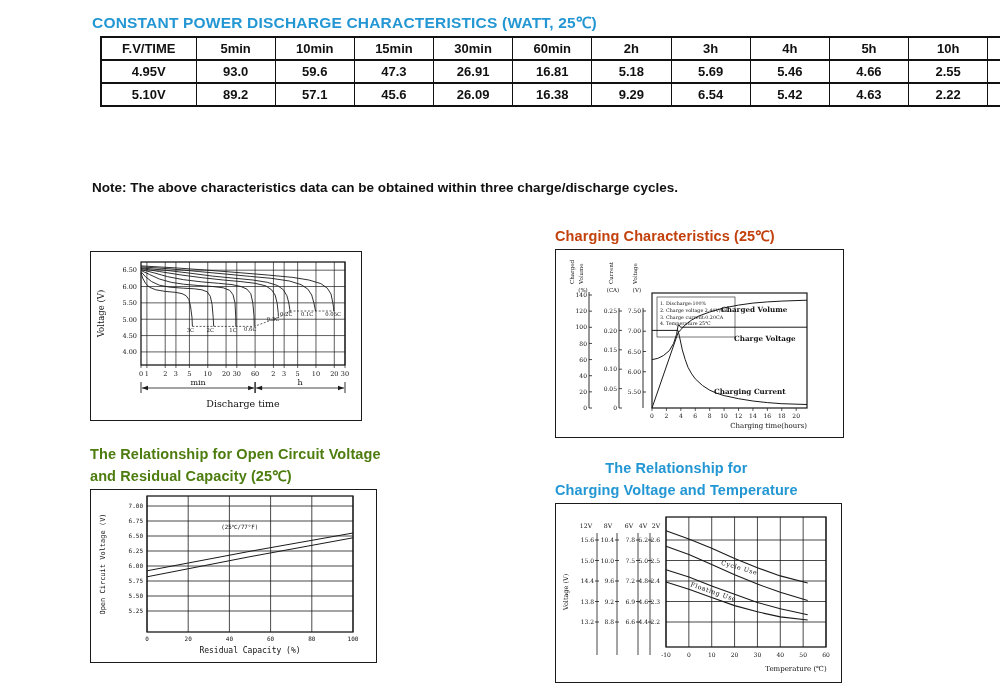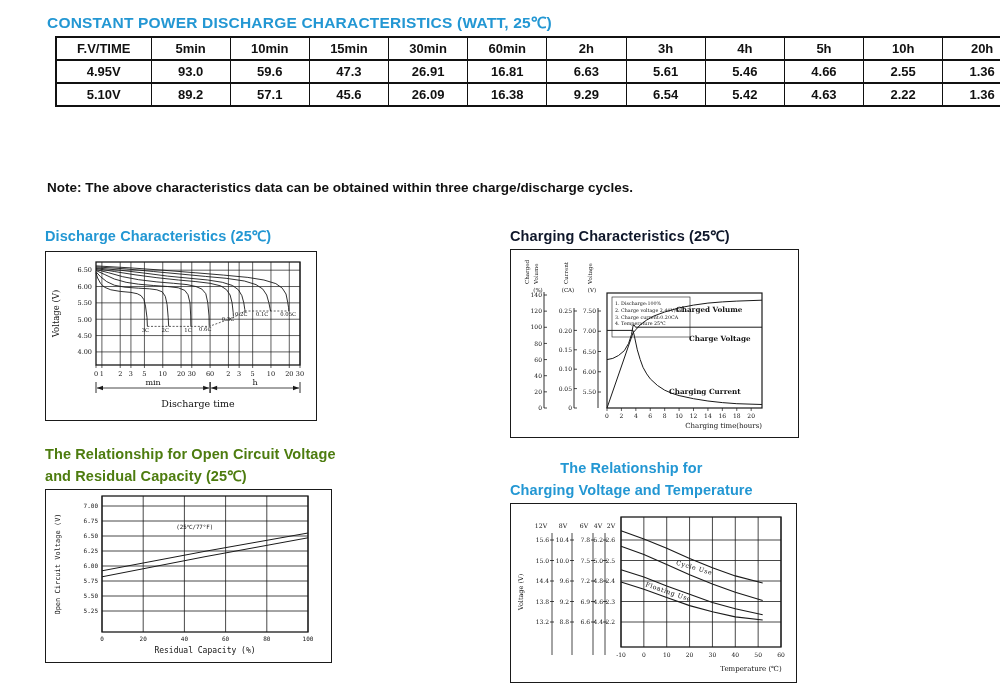--- a/index.html
+++ b/index.html
@@ -1,17 +1,17 @@
 <!DOCTYPE html>
 <html><head>
 <meta charset="utf-8">
 <style>
   html,body{margin:0;padding:0;background:#fff;}
   body{width:1000px;height:687px;position:relative;font-family:"Liberation Sans",sans-serif;color:#111;overflow:hidden;}
-  .page{position:absolute;inset:0;background:#fff;}
+  .page{position:absolute;inset:0;background:#fff;margin-left:45px;}
   .accent{color:#2397d3;}
   .main-title{position:absolute;left:47px;top:11px;font-size:15.5px;font-weight:600;letter-spacing:.2px;margin:0;}
   .section-title{position:absolute;font-size:14.5px;font-weight:600;letter-spacing:.1px;margin:0;white-space:pre-line;line-height:22px;}
   #title-discharge{left:45px;top:225px;}
   #title-charging{left:510px;top:225px;}
   #title-ocv{left:45px;top:443px;}
   #title-temp{left:510px;top:457px;}
   table.power{position:absolute;left:55px;top:36px;width:968px;border-collapse:collapse;border:2px solid #111;table-layout:fixed;}
   table.power th,table.power td{border-left:1px solid #111;border-right:1px solid #111;border-top:2px solid #111;border-bottom:2px solid #111;text-align:center;height:21px;padding:0;font-size:13px;}
   table.power th{font-weight:700;}
@@ -57,22 +57,22 @@
         </tr>
       </thead>
     <tbody>
         <tr>
           <td>4.95V</td>
           <td>93.0</td>
           <td>59.6</td>
           <td>47.3</td>
           <td>26.91</td>
           <td>16.81</td>
-          <td>6.63</td>
-          <td>5.61</td>
+          <td>5.18</td>
+          <td>5.69</td>
           <td>5.46</td>
           <td>4.66</td>
           <td>2.55</td>
           <td>1.36</td>
         </tr>
         <tr>
           <td>5.10V</td>
           <td>89.2</td>
           <td>57.1</td>
           <td>45.6</td>
@@ -83,21 +83,20 @@
           <td>5.42</td>
           <td>4.63</td>
           <td>2.22</td>
           <td>1.36</td>
         </tr>
       </tbody>
   </table>
 
   <p class="note">Note: The above characteristics data can be obtained within three charge/discharge cycles.</p>
 
-  <h2 class="section-title accent" id="title-discharge" style="color: rgb(35, 151, 211);">Discharge Characteristics (25℃)</h2>
   <div class="chart-frame" id="frame-discharge">
     <svg id="svg-discharge" width="270" height="168" viewBox="0 0 270 168">
         <line x1="50" y1="113" x2="50" y2="116" stroke="#1a1a1a" stroke-width="0.7"></line>
         <text x="50" y="124" text-anchor="middle" font-size="6.5" class="serif">0</text>
         <line x1="55.897543629212" y1="10" x2="55.897543629212" y2="113" stroke="#1a1a1a" stroke-width="0.7"></line>
         <line x1="55.897543629212" y1="113" x2="55.897543629212" y2="116" stroke="#1a1a1a" stroke-width="0.7"></line>
         <text x="55.897543629212" y="124" text-anchor="middle" font-size="6.5" class="serif">1</text>
         <line x1="74.21698738970596" y1="10" x2="74.21698738970596" y2="113" stroke="#1a1a1a" stroke-width="0.7"></line>
         <line x1="74.21698738970596" y1="113" x2="74.21698738970596" y2="116" stroke="#1a1a1a" stroke-width="0.7"></line>
         <text x="74.21698738970596" y="124" text-anchor="middle" font-size="6.5" class="serif">2</text>
@@ -177,21 +176,21 @@
         <line x1="164.108493694853" y1="130" x2="164.108493694853" y2="141" stroke="#1a1a1a" stroke-width="0.9"></line>
         <line x1="254" y1="130" x2="254" y2="141" stroke="#1a1a1a" stroke-width="0.9"></line>
         <line x1="165.108493694853" y1="136" x2="253" y2="136" stroke="#1a1a1a" stroke-width="0.8"></line>
         <path d="M165.108493694853,136 l6,-2.2 v4.4 z" fill="#1a1a1a"></path>
         <path d="M253,136 l-6,-2.2 v4.4 z" fill="#1a1a1a"></path>
         <text x="209.0542468474265" y="133" text-anchor="middle" font-size="8" class="serif">h</text>
         <text x="152" y="155" text-anchor="middle" font-size="9.5" class="serif">Discharge time</text>
       </svg>
   </div>
 
-  <h2 class="section-title accent" id="title-charging" style="color: #0f172a;">Charging Characteristics (25℃)</h2>
+  <h2 class="section-title accent" id="title-charging" style="color: #c2410c;">Charging Characteristics (25℃)</h2>
   <div class="chart-frame" id="frame-charging">
     <svg id="svg-charging" width="287" height="187" viewBox="0 0 287 187">
         <text x="18" y="34" text-anchor="start" font-size="5.5" class="serif" transform="rotate(-90 18 34)">Charged</text>
         <text x="27" y="34" text-anchor="start" font-size="5.5" class="serif" transform="rotate(-90 27 34)">Volume</text>
         <text x="27" y="42" text-anchor="middle" font-size="5.5" class="serif">(%)</text>
         <line x1="33" y1="42" x2="33" y2="158" stroke="#1a1a1a" stroke-width="0.9"></line>
         <line x1="33" y1="158" x2="36" y2="158" stroke="#1a1a1a" stroke-width="0.8"></line>
         <text x="31" y="160.2" text-anchor="end" font-size="6" class="serif">0</text>
         <line x1="33" y1="141.85714285714286" x2="36" y2="141.85714285714286" stroke="#1a1a1a" stroke-width="0.8"></line>
         <text x="31" y="144.05714285714285" text-anchor="end" font-size="6" class="serif">20</text>

